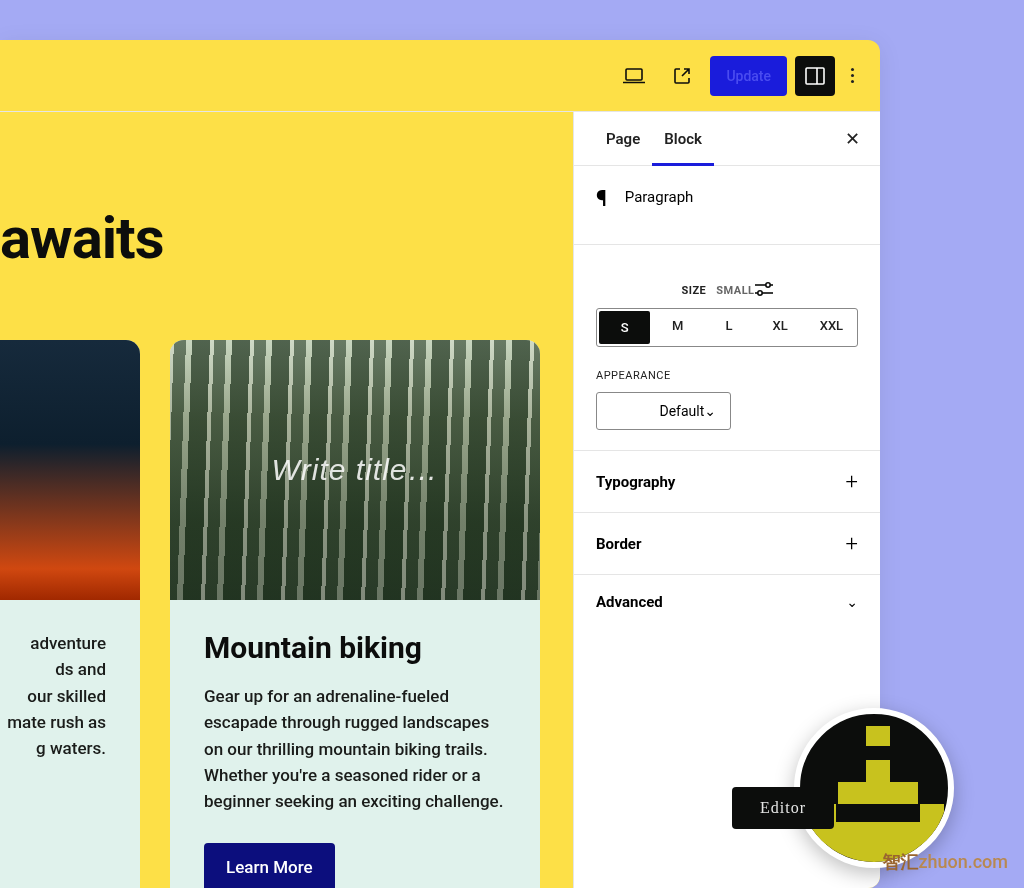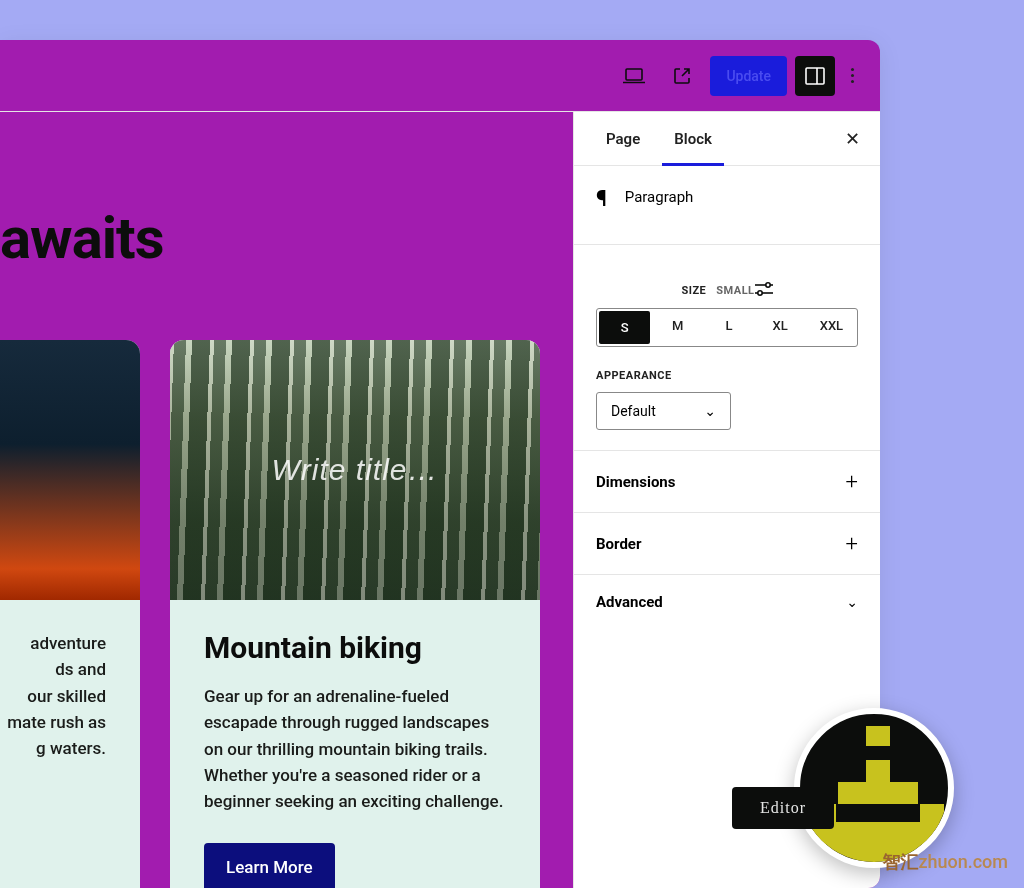--- a/index.html
+++ b/index.html
@@ -1,55 +1,55 @@
 <!DOCTYPE html>
 <html><head>
 <meta charset="utf-8">
 <style>
 * { margin: 0; padding: 0; box-sizing: border-box; font-family: -apple-system, BlinkMacSystemFont, "Segoe UI", Roboto, sans-serif; }
 body { width: 1024px; height: 888px; background: #a4aaf4; overflow: hidden; position: relative; }
-.app-frame { position: absolute; top: 40px; left: 0; width: 880px; height: 848px; background: #a21caf; border-radius: 0 12px 12px 0; box-shadow: 0 4px 24px rgba(0,0,0,.08); overflow: hidden; }
+.app-frame { position: absolute; top: 40px; left: 0; width: 880px; height: 848px; background: #fde047; border-radius: 0 12px 12px 0; box-shadow: 0 4px 24px rgba(0,0,0,.08); overflow: hidden; }
 .topbar { height: 72px; border-bottom: 1px solid #e5e5e5; display: flex; align-items: center; justify-content: flex-end; padding: 0 18px; gap: 8px; }
 .topbar-btn { width: 40px; height: 40px; display: flex; align-items: center; justify-content: center; border-radius: 4px; cursor: pointer; }
 .update-btn { background: #1a1cdb; color: #4a4cf0; padding: 0 16px; height: 40px; display: flex; align-items: center; border-radius: 4px; font-size: 14px; font-weight: 500; cursor: pointer; }
 .panel-btn { background: #0c0d0c; width: 40px; height: 40px; display: flex; align-items: center; justify-content: center; border-radius: 4px; cursor: pointer; }
 .content-area { position: absolute; top: 72px; left: 0; width: 573px; height: 776px; overflow: hidden; }
 .hero-title { font-size: 58px; font-weight: 700; letter-spacing: -1px; padding: 92px 0 0 0; color: #0c0d0c; }
 .cards-row { display: flex; gap: 30px; margin-top: 68px; margin-left: -230px; }
 .card { width: 370px; background: #e0f2ec; border-radius: 14px; overflow: hidden; }
 .card-img { width: 100%; height: 260px; background: #3a4a3a; position: relative; display: flex; align-items: center; justify-content: center; }
 .card-img.img1 { background: linear-gradient(180deg, #162a3c 0%, #0d1f2e 40%, #d04810 88%, #a02800 100%); }
 .card-img.img2 { background: linear-gradient(180deg, #c8d8c0 0%, #7a8a6a 30%, #3a4a32 70%, #2a3828 100%); }
 .img2-overlay { position: absolute; font-family: Liberation Sans, sans-serif; font-size: 30px; color: rgba(255,255,255,.85); font-style: italic; letter-spacing: 1px; }
 .forest-lines { position: absolute; inset: 0; background: repeating-linear-gradient(92deg, rgba(215,220,205,.5) 0 4px, rgba(40,60,40,.6) 4px 16px, rgba(200,210,190,.4) 16px 22px, rgba(30,50,30,.7) 22px 40px); }
 .card-body { padding: 30px 34px 36px; }
 .card-title { font-size: 30px; font-weight: 700; margin-bottom: 18px; color: #0c0d0c; }
 .card-text { font-size: 17px; line-height: 1.55; color: #1a1c1a; font-weight: 500; }
 .learn-btn { margin-top: 28px; background: #0c0e7d; color: #fff; padding: 14px 22px; display: inline-block; font-size: 17px; font-weight: 500; border-radius: 4px; cursor: pointer; }
 .sidebar { position: absolute; top: 72px; right: 0; width: 307px; height: 776px; border-left: 1px solid #e5e5e5; background: #fff; }
-.sidebar-tabs { display: flex; align-items: center; padding: 0 20px; height: 54px; border-bottom: 1px solid #e5e5e5; position: relative; gap: 10px; }
+.sidebar-tabs { display: flex; align-items: center; padding: 0 20px; height: 54px; border-bottom: 1px solid #e5e5e5; position: relative; }
 .tab { font-size: 15px; font-weight: 600; color: #222; padding: 0 12px; height: 100%; display: flex; align-items: center; cursor: pointer; position: relative; }
 .tab.active::after { content: ""; position: absolute; bottom: -1px; left: 0; right: 0; height: 3px; background: #1a1cdb; }
 .close-x { margin-left: auto; font-size: 18px; cursor: pointer; color: #222; }
 .block-header { display: flex; gap: 18px; padding: 22px 22px 24px; border-bottom: 1px solid #e5e5e5; }
 .pilcrow { font-size: 22px; font-weight: 700; line-height: 1; }
 .bh-title { font-size: 15px; font-weight: 400; margin-bottom: 14px; }
 .bh-desc { font-size: 14px; line-height: 1.45; color: #222; }
 .panel-section { padding: 18px 22px 20px; border-bottom: 1px solid #e5e5e5; }
 .panel-heading { font-size: 15px; font-weight: 700; display: flex; align-items: center; justify-content: space-between; }
 .panel-collapsed { padding: 18px 22px; border-bottom: 1px solid #e5e5e5; display: flex; align-items: center; justify-content: space-between; cursor: pointer; }
 .size-row { display: flex; align-items: center; justify-content: center; margin-top: 16px; }
 .size-label { font-size: 11px; font-weight: 700; letter-spacing: .5px; color: #222; }
 .size-value { font-size: 11px; font-weight: 700; letter-spacing: .5px; color: #666; margin-left: 6px; }
 .sliders-icon { cursor: pointer; }
 .size-pills { display: flex; margin-top: 10px; border: 1px solid #888; border-radius: 3px; overflow: hidden; }
 .pill { flex: 1; text-align: center; padding: 9px 0; font-size: 13px; font-weight: 500; cursor: pointer; color: #222; }
 .pill.active { background: #0c0d0c; color: #fff; border-radius: 2px; margin: 2px; }
-.appearance-label { font-size: 11px; font-weight: 700; letter-spacing: .5px; margin-top: 22px; color: #222; }
-.appearance-select { margin-top: 10px; border: 1px solid #888; border-radius: 3px; padding: 10px 14px; display: flex; align-items: center; justify-content: space-between; width: 135px; cursor: pointer; font-size: 14px; }
+.appearance-label { font-size: 11px; font-weight: 400; letter-spacing: .5px; margin-top: 22px; color: #222; }
+.appearance-select { margin-top: 10px; border: 1px solid #888; border-radius: 3px; padding: 10px 14px; display: flex; align-items: center; justify-content: flex-end; width: 135px; cursor: pointer; font-size: 14px; }
 .plus { font-size: 22px; font-weight: 300; }
 .chev { font-size: 14px; }
 .badge-circle { position: absolute; right: 70px; bottom: 20px; width: 160px; height: 160px; border-radius: 50%; background: #0c0d0c; border: 6px solid #fff; box-shadow: 0 6px 20px rgba(0,0,0,.25); overflow: hidden; }
 .pixel-art { position: absolute; inset: 12px; }
 .px { position: absolute; background: #c8c21e; }
 .editor-pill { position: absolute; right: 190px; bottom: 59px; background: #0c0d0c; color: #e5e5e5; padding: 12px 28px; border-radius: 4px; font-size: 16px; letter-spacing: 1px; font-family: Georgia, serif; }
 .watermark { position: absolute; right: 16px; bottom: 14px; font-size: 18px; color: #b88850; font-weight: 500; }
 .watermark b { color: #9a6530; }
 .kebab { display: flex; flex-direction: column; gap: 3px; cursor: pointer; padding: 8px; }
 .kebab span { width: 3px; height: 3px; background: #222; border-radius: 50%; }
@@ -148,21 +148,21 @@
         <div class="pill">XL</div>
         <div class="pill">XXL</div>
       </div>
       <div class="appearance-label">APPEARANCE</div>
       <div class="appearance-select">
         <span>Default</span>
         <span>⌄</span>
       </div>
     </div>
     <div class="panel-collapsed">
-      <span class="panel-heading">Dimensions</span>
+      <span class="panel-heading">Typography</span>
       <span class="plus">+</span>
     </div>
     <div class="panel-collapsed">
       <span class="panel-heading">Border</span>
       <span class="plus">+</span>
     </div>
     <div class="panel-collapsed" style="border-bottom:none">
       <span class="panel-heading">Advanced</span>
       <span class="chev">⌄</span>
     </div>

